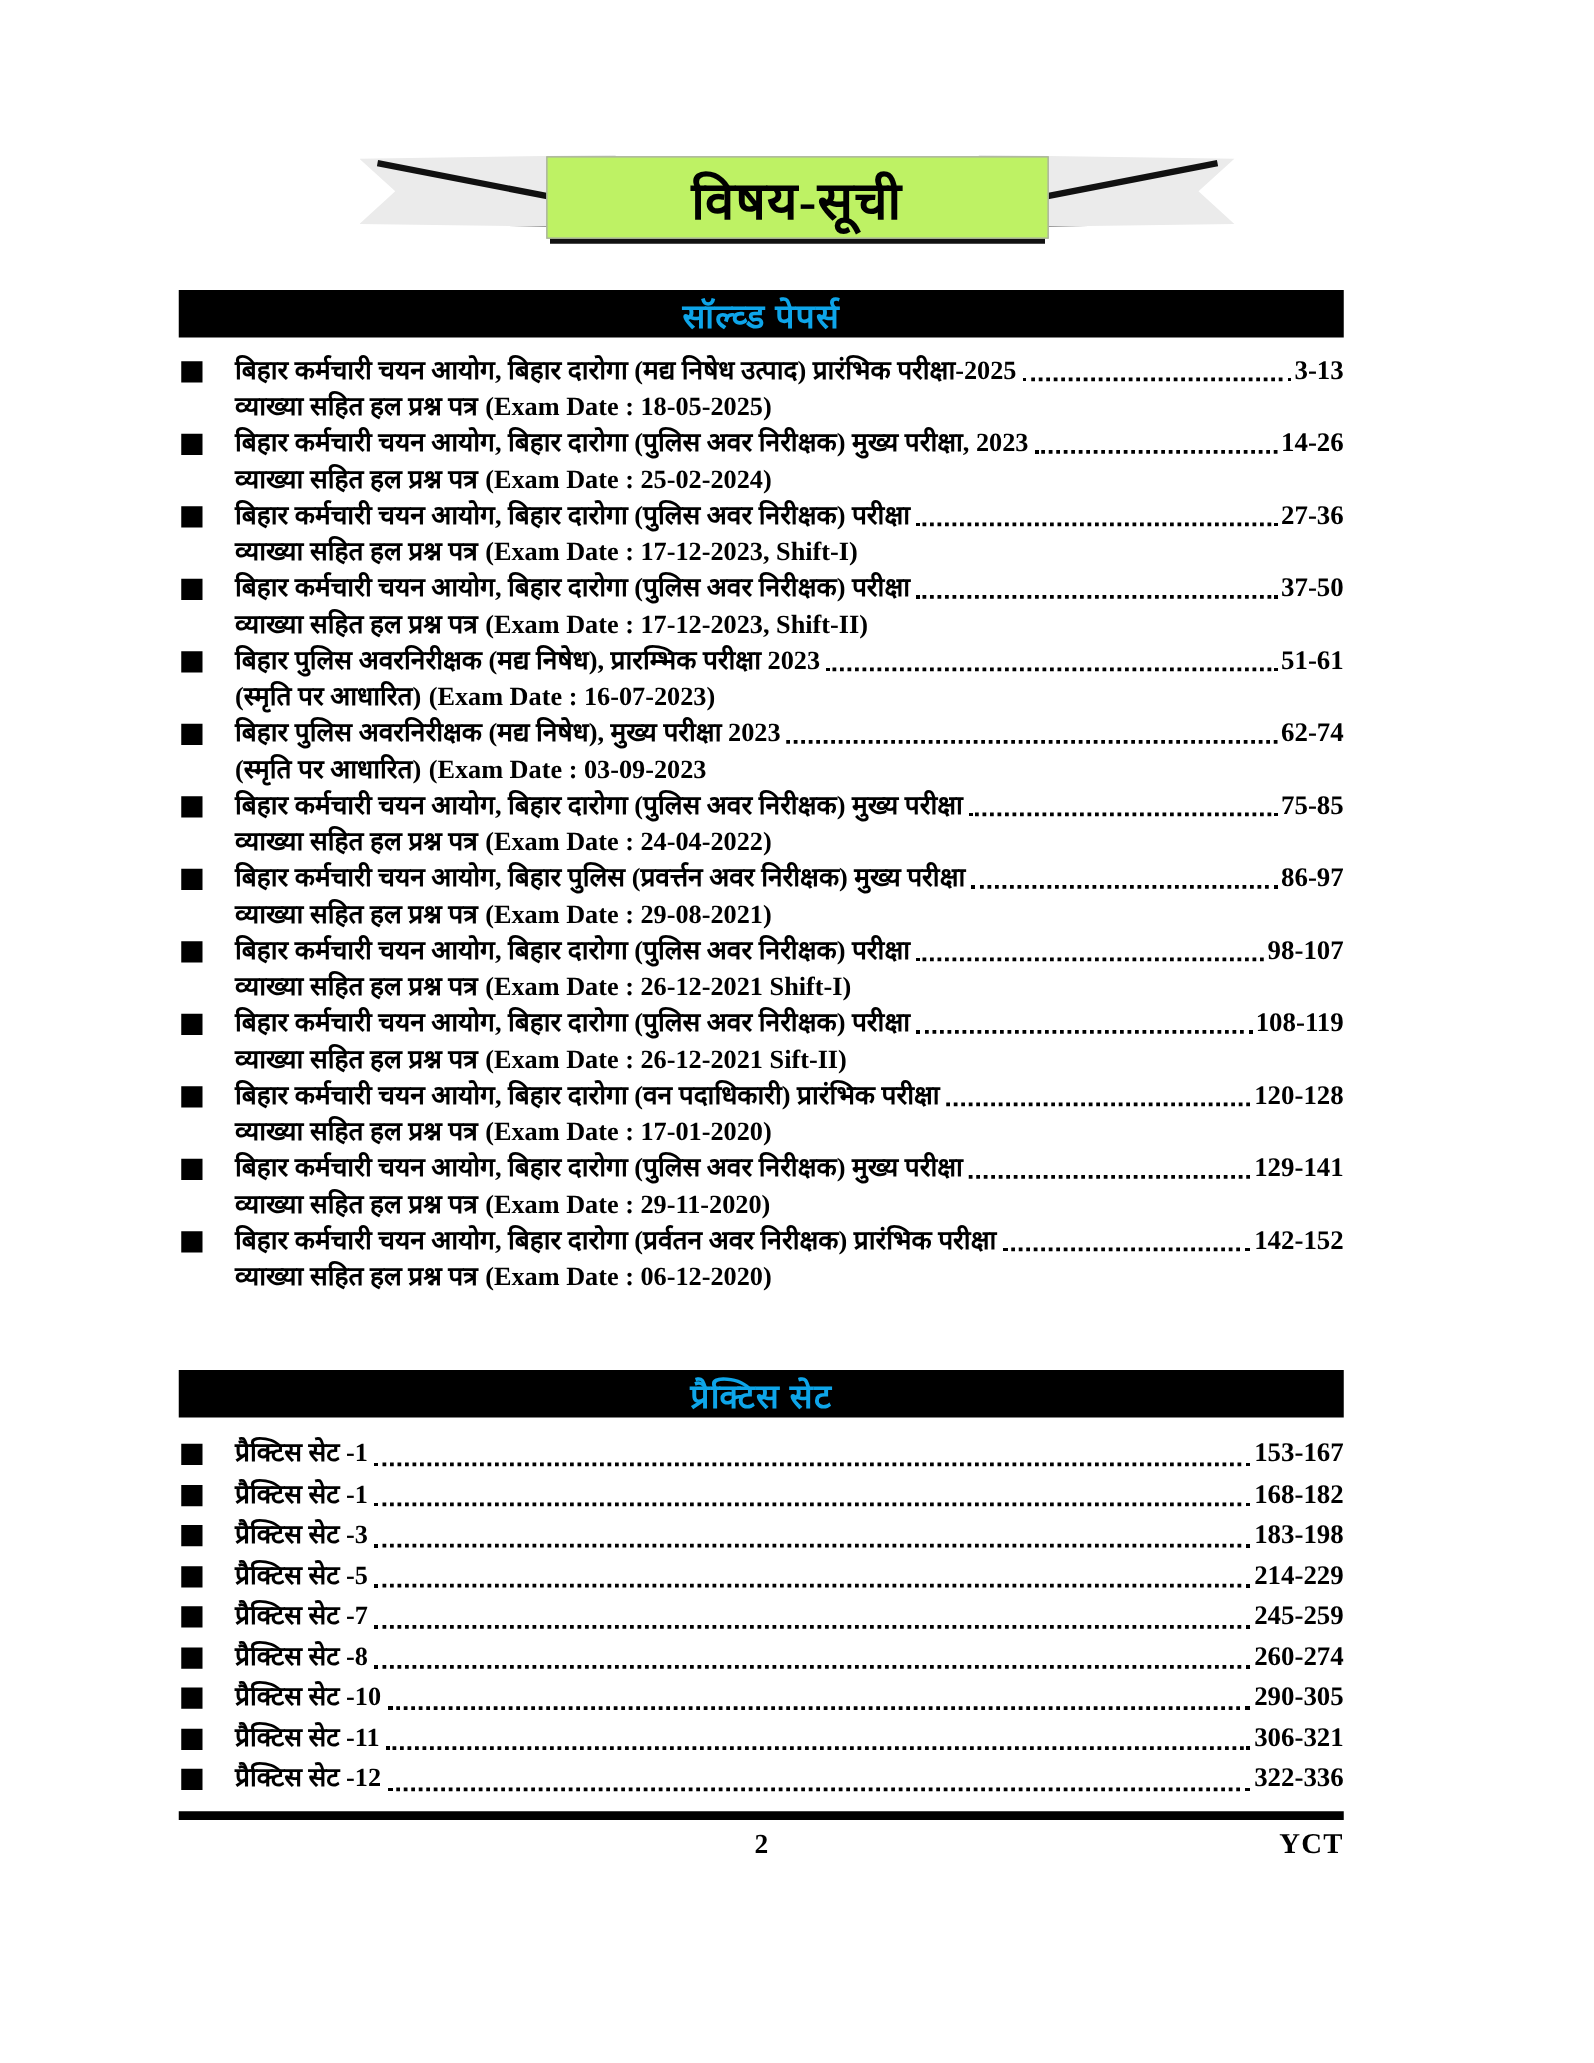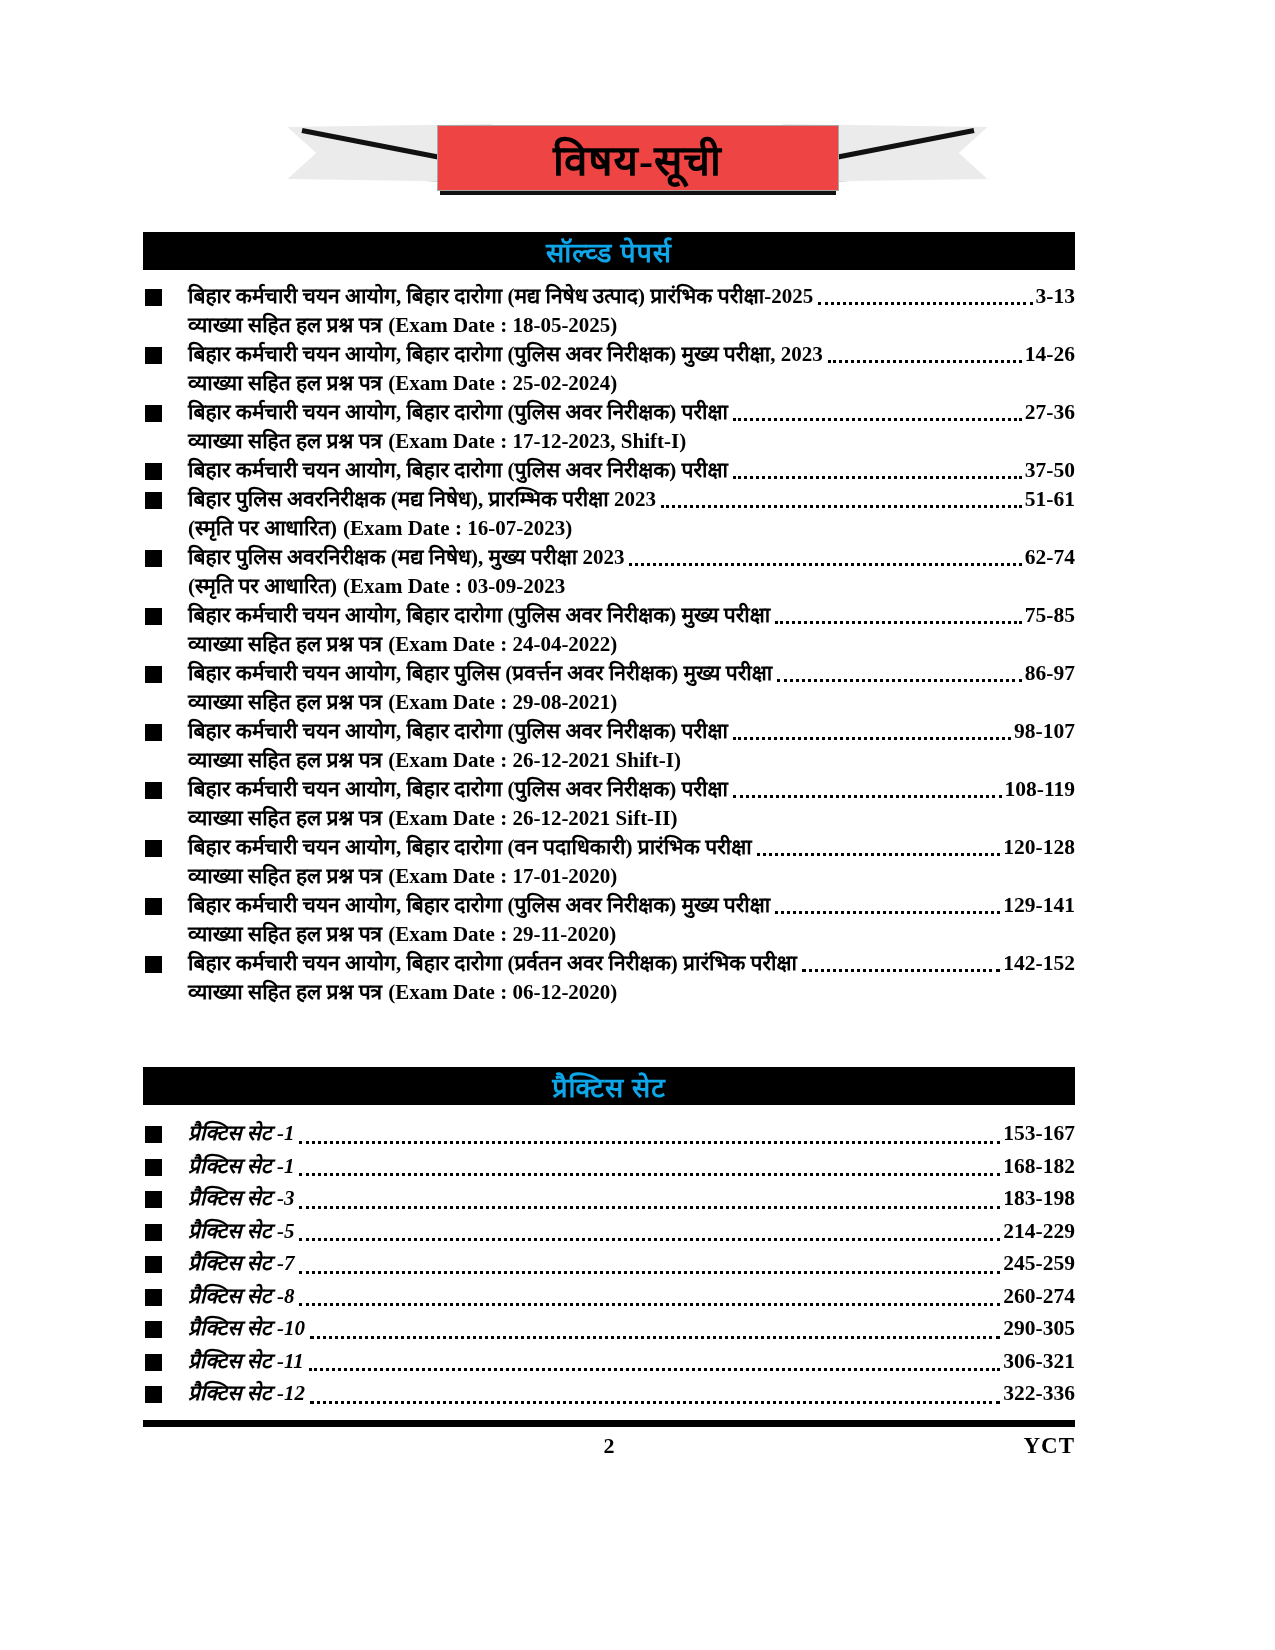--- a/index.html
+++ b/index.html
@@ -10,21 +10,21 @@
   
   .ribbon { position:relative; width:700px; height:86px; margin:116px auto 0; }
   .tail { position:absolute; top:8px; width:205px; height:58px; background:#ebebeb; }
   .tail-left  { left:0;  clip-path:polygon(0 5%, 100% 0, 100% 100%, 0 95%, 14% 50%); }
   .tail-right { right:0; clip-path:polygon(0 0, 100% 5%, 86% 50%, 100% 95%, 0 100%); }
   .tail-left::before  { content:""; position:absolute; left:14px; top:4px;  width:170px; height:5px; background:#111; transform:rotate(11deg);  transform-origin:left center; }
   .tail-right::before { content:""; position:absolute; right:14px; top:4px; width:170px; height:5px; background:#111; transform:rotate(-11deg); transform-origin:right center; }
   .tail-left::after   { content:""; position:absolute; left:0; right:0; bottom:-3px; height:4px; background:#111; }
   .tail-right::after  { content:""; position:absolute; left:0; right:0; bottom:-3px; height:4px; background:#111; }
   .ribbon-box { position:absolute; left:50%; transform:translateX(-50%); top:9px; width:402px; height:66px;
-                background:#ef4444; border:1px solid #a8a8a8; box-shadow:0 7px 0 -3px #111;
+                background:#bef264; border:1px solid #a8a8a8; box-shadow:0 7px 0 -3px #111;
                 display:flex; align-items:center; justify-content:center; }
   .ribbon-title { font-size:42px; font-weight:700; letter-spacing:1px; }
 
   
   .content { width:932px; margin:30px 0 0 143px; }
 
   .section-header { height:38px; background:#000; color:#0ea5e9; display:flex; align-items:center; justify-content:center;
                     font-size:27px; font-weight:700; letter-spacing:1px; margin-bottom:12px; }
   .toc-section + .toc-section { margin-top:60px; }
 
@@ -34,21 +34,21 @@
   .entry-line1 { display:flex; align-items:baseline; height:29px; }
   .entry-title { font-size:21px; font-weight:700; white-space:nowrap; line-height:29px; }
   .dots { flex:1 1 14px; min-width:12px; border-bottom:3.4px dotted #000; margin:0 3px 6px 5px; align-self:flex-end; }
   .entry-pages { font-size:21.5px; font-weight:700; white-space:nowrap; line-height:29px; }
   .entry-sub { height:29px; font-size:21px; line-height:29px; white-space:nowrap; }
   .sub-bold { font-weight:700; margin-right:6px; }
   .sub-note { font-weight:700; }
 
   
   .toc-section.single-rows .entry-line1 { height:32.5px; }
-  .toc-section.single-rows .entry-title { line-height:32.5px;font-style:italic; }
+  .toc-section.single-rows .entry-title { line-height:32.5px; }
   .toc-section.single-rows .entry-pages { line-height:32.5px; }
   .toc-section.single-rows .bullet { margin-top:9px; }
 
   
   .footer { width:932px; margin:10px 0 0 143px; }
   .footer-rule { height:7px; background:#000; }
   .footer-row { position:relative; height:42px; }
   .footer-page { position:absolute; left:50%; transform:translateX(-50%); top:6px; font-size:22px; font-weight:700; }
   .footer-brand { position:absolute; right:0; top:6px; font-size:23px; font-weight:700; letter-spacing:1px; }
 </style>
@@ -114,20 +114,23 @@
   </div>
 
   <div class="entry">
     <span class="bullet"></span>
     <div class="entry-body">
       <div class="entry-line1">
         <span class="entry-title">बिहार कर्मचारी चयन आयोग, बिहार दारोगा (पुलिस अवर निरीक्षक) परीक्षा</span>
         <span class="dots"></span>
         <span class="entry-pages">37-50</span>
       </div>
+      <div class="entry-sub">
+        <span class="sub-bold">व्याख्या सहित हल प्रश्न पत्र</span><span class="sub-note">(Exam Date : 17-12-2023, Shift-II)</span>
+      </div>
     </div>
   </div>
 
   <div class="entry">
     <span class="bullet"></span>
     <div class="entry-body">
       <div class="entry-line1">
         <span class="entry-title">बिहार पुलिस अवरनिरीक्षक (मद्य निषेध),  प्रारम्भिक परीक्षा 2023</span>
         <span class="dots"></span>
         <span class="entry-pages">51-61</span>

